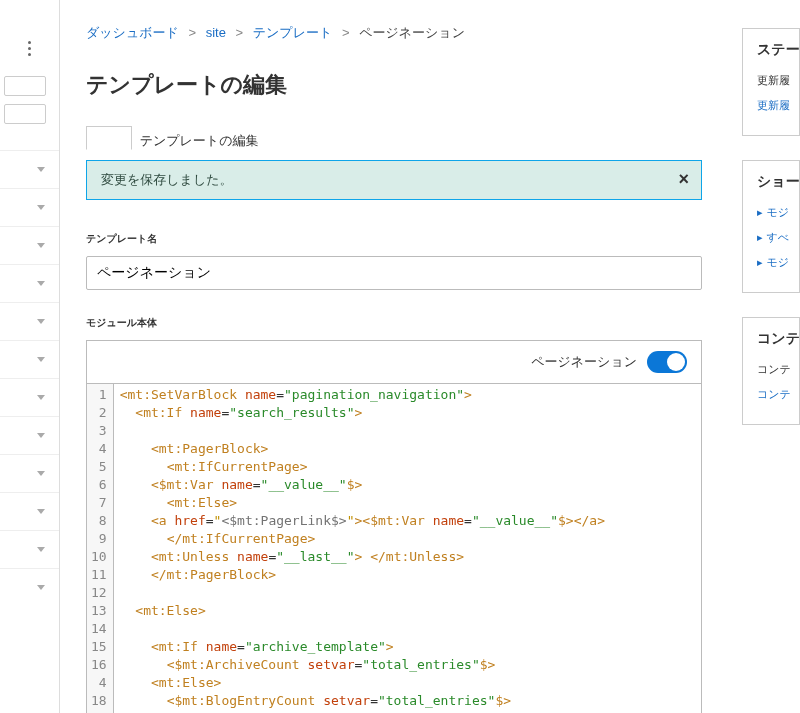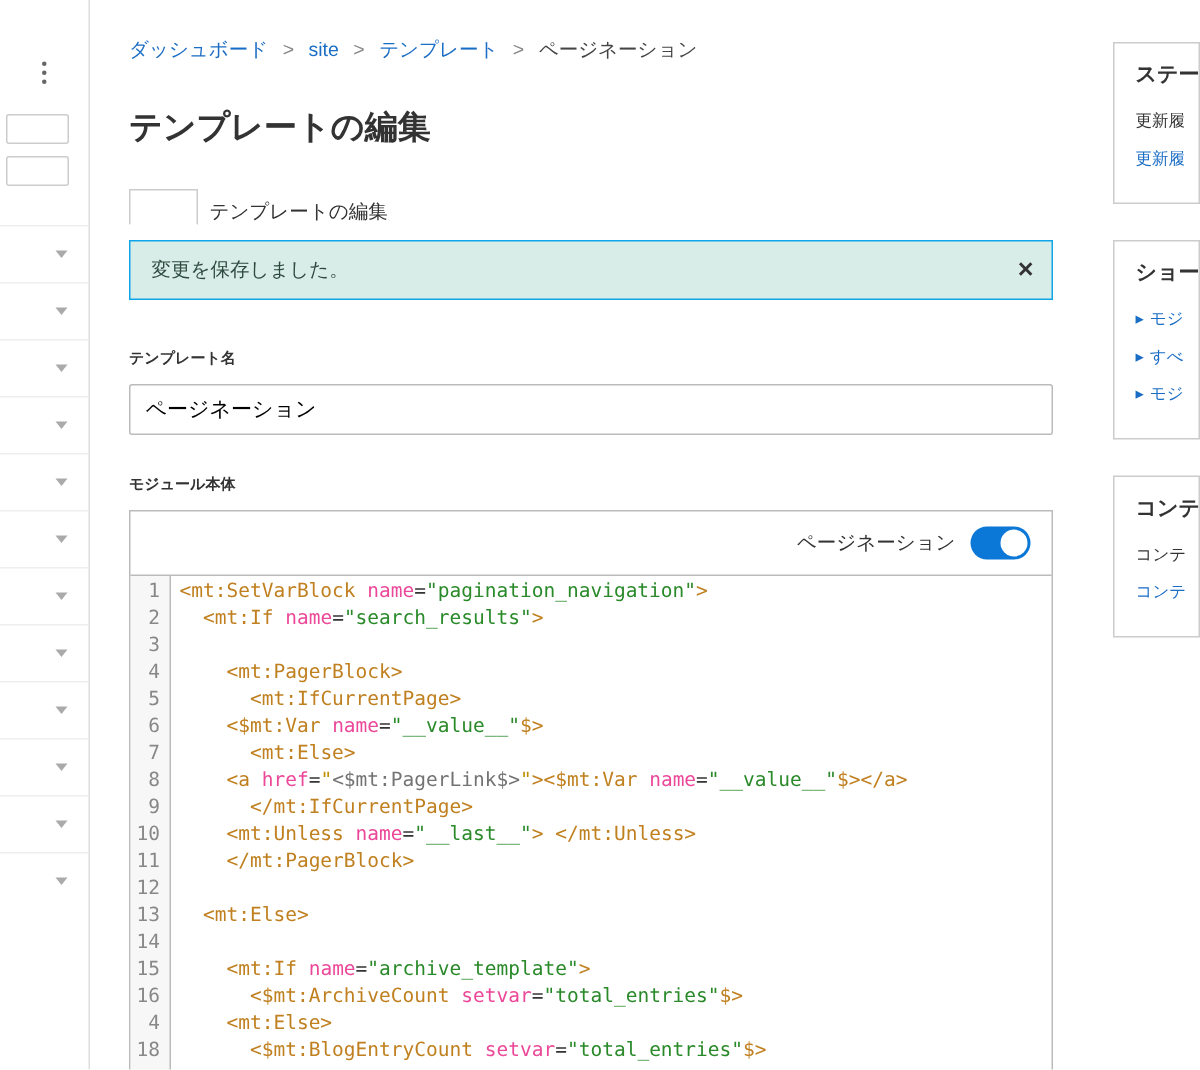--- a/index.html
+++ b/index.html
@@ -137,21 +137,21 @@
 }
 .gutter div { height: 18px; }
 .code {
   padding: 2px 6px;
   white-space: pre;
   flex: 1;
   color: #333;
 }
 .code .l { height: 18px; }
 .tg { color: #c08020; }   
-.an { color: #ec4899; }   
+.an { color: #c2410c; }   
 .av { color: #2a8a2a; }   
 .avq { color: #c09000; }  
 .inner { color: #737373; }
 
 .right-col {
   position: absolute;
   right: 0; top: 28px;
   width: 58px;
   height: 680px;
 }

